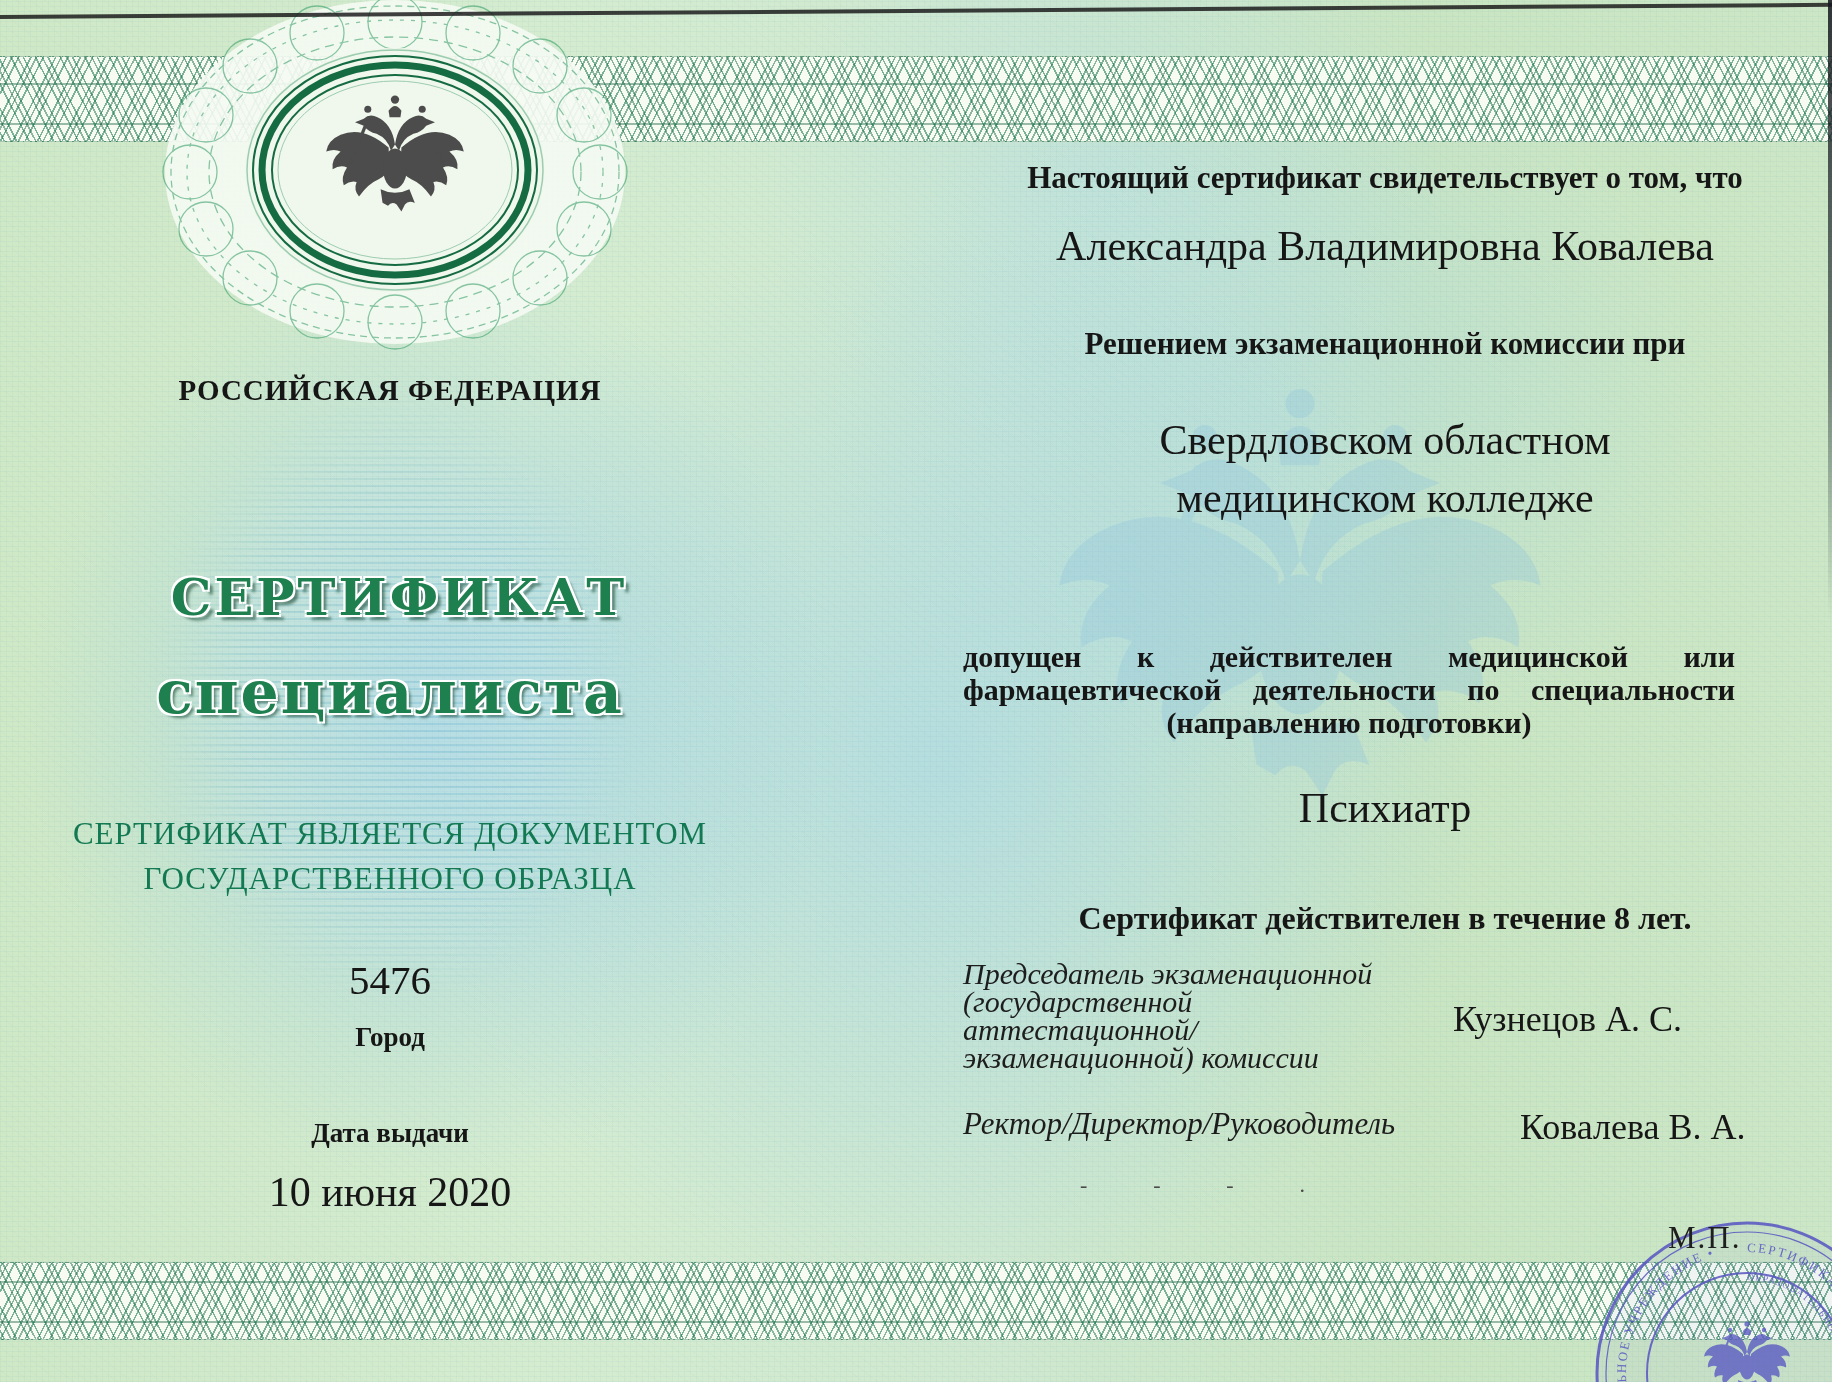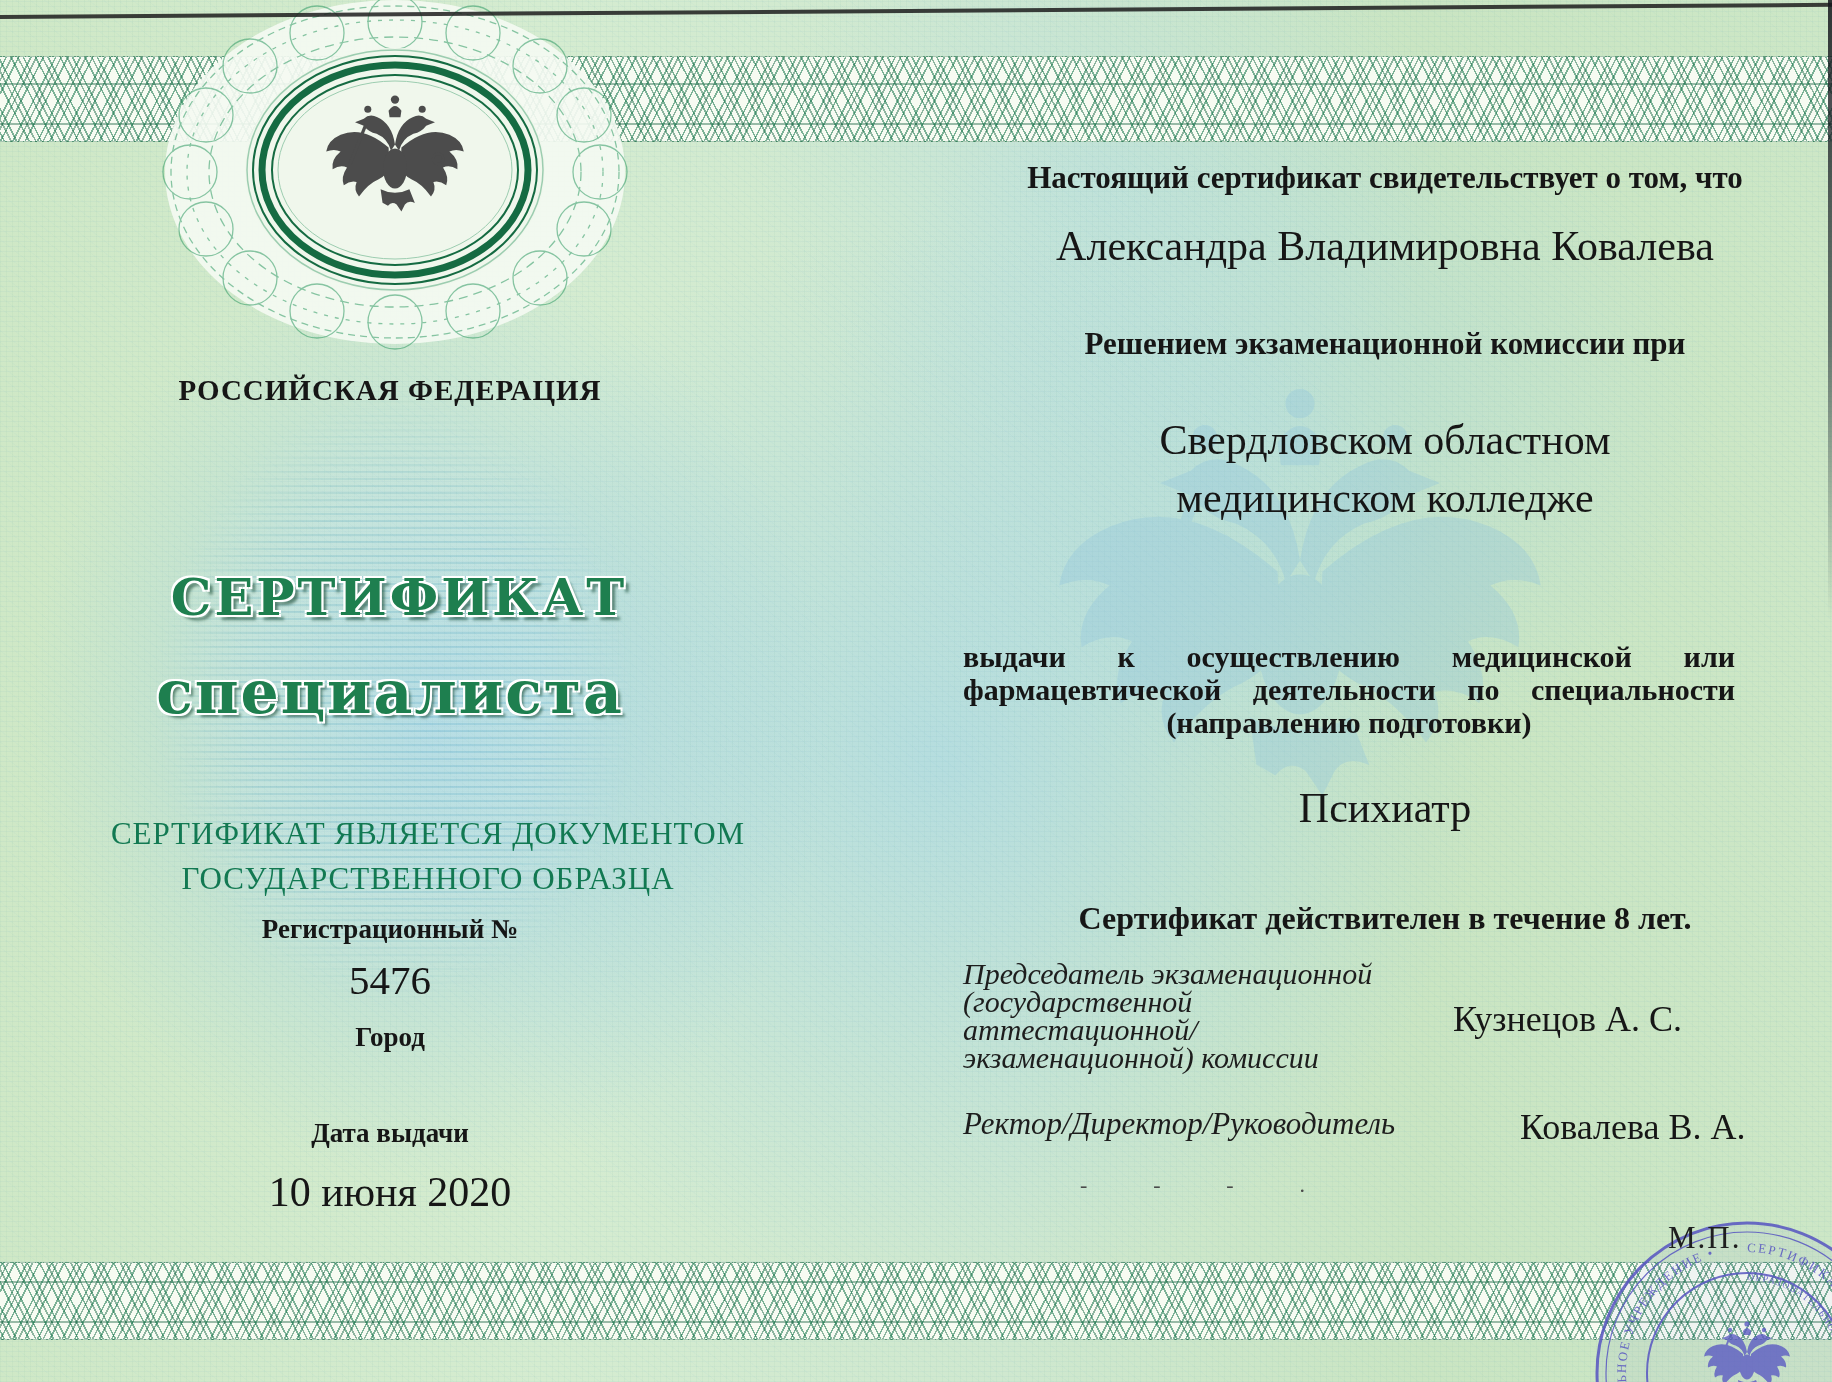--- a/index.html
+++ b/index.html
@@ -46,21 +46,21 @@
   }
   
   .blacktxt{color:#161616;}
   .country{left:40px;top:351px;width:700px;font-weight:bold;font-size:29px;letter-spacing:1px;z-index:5;margin-top:23px;}
   .title1{left:9px;top:572px;width:780px;font-family:"DejaVu Serif",serif;font-weight:bold;
     font-size:51px;letter-spacing:3px;color:#1e7f4f;z-index:5;line-height:1;
     text-shadow:-2px -2px 0 #fff,2px -2px 0 #fff,-2px 2px 0 #fff,2px 2px 0 #fff,5px 5px 3px rgba(8,58,34,.55);}
   .title2{left:0;top:656px;width:780px;font-family:"DejaVu Serif",serif;font-weight:bold;
     font-size:60px;letter-spacing:2px;color:#1e7f4f;z-index:5;line-height:1.2;
     text-shadow:-2px -2px 0 #fff,2px -2px 0 #fff,-2px 2px 0 #fff,2px 2px 0 #fff,4px 4px 3px rgba(8,58,34,.55);}
-  .statement{left:0px;top:812px;width:780px;color:#127952;font-size:31px;letter-spacing:1px;z-index:5;line-height:1.45;margin-left:38px;}
+  .statement{left:0px;top:812px;width:780px;color:#127952;font-size:31px;letter-spacing:1px;z-index:5;line-height:1.45;}
   .lbl{font-weight:bold;font-size:27px;z-index:5;}
   .val{font-size:42px;z-index:5;}
   .leftcol-w{left:40px;width:700px;}
   
   .rcol{left:955px;top:0;width:860px;height:1382px;z-index:5;}
   .rline{position:absolute;left:0;width:100%;text-align:center;white-space:nowrap;}
   .rbold{font-weight:bold;font-size:31px;}
   .rbig{font-size:42px;}
   .adm{position:absolute;left:8px;top:640px;width:772px;font-weight:bold;font-size:30px;line-height:33px;color:#161616;}
   .adm .j{text-align:justify;text-align-last:justify;}
@@ -141,34 +141,33 @@
     <use href="#eagle" x="155" y="90" width="160" height="160" fill="#4c4c4c" style="color:#4c4c4c"></use>
   </svg>
 
   <div class="abs ctr country blacktxt">РОССИЙСКАЯ ФЕДЕРАЦИЯ</div>
   <div class="abs ctr title1">СЕРТИФИКАТ</div>
   <div class="abs ctr title2">специалиста</div>
   <div class="abs ctr statement">
     <div>СЕРТИФИКАТ ЯВЛЯЕТСЯ ДОКУМЕНТОМ</div>
     <div>ГОСУДАРСТВЕННОГО  ОБРАЗЦА</div>
   </div>
-  <div class="abs ctr lbl blacktxt leftcol-w" style="top:914px">Регистрационный №</div>
   <div class="abs ctr val blacktxt leftcol-w" style="top:956px;font-size:41px">5476</div>
   <div class="abs ctr lbl blacktxt leftcol-w" style="top:1022px">Город</div>
   <div class="abs ctr lbl blacktxt leftcol-w" style="top:1118px">Дата выдачи</div>
   <div class="abs ctr val blacktxt leftcol-w" style="top:1168px">10 июня 2020</div>
 
   <div class="abs rcol">
     <div class="rline rbold blacktxt" style="top:160px">Настоящий сертификат свидетельствует о том, что</div>
     <div class="rline rbig blacktxt" style="top:222px">Александра Владимировна Ковалева</div>
     <div class="rline rbold blacktxt" style="top:326px">Решением экзаменационной комиссии при</div>
     <div class="rline rbig blacktxt" style="top:416px">Свердловском областном</div>
     <div class="rline rbig blacktxt" style="top:474px">медицинском колледже</div>
     <div class="adm">
-      <div class="j">выдачи к осуществлению медицинской или</div>
+      <div class="j">допущен к действителен медицинской или</div>
       <div class="j">фармацевтической деятельности по специальности</div>
       <div class="c">(направлению подготовки)</div>
     </div>
     <div class="rline rbig blacktxt" style="top:784px">Психиатр</div>
     <div class="rline rbold blacktxt" style="top:900px;font-size:32px">Сертификат действителен в течение 8 лет.</div>
 
     <div class="abs" style="left:8px;top:960px;width:470px">
       <div class="ital">Председатель экзаменационной</div>
       <div class="ital" style="word-spacing:12px">(государственной аттестационной/</div>
       <div class="ital">экзаменационной) комиссии</div>

